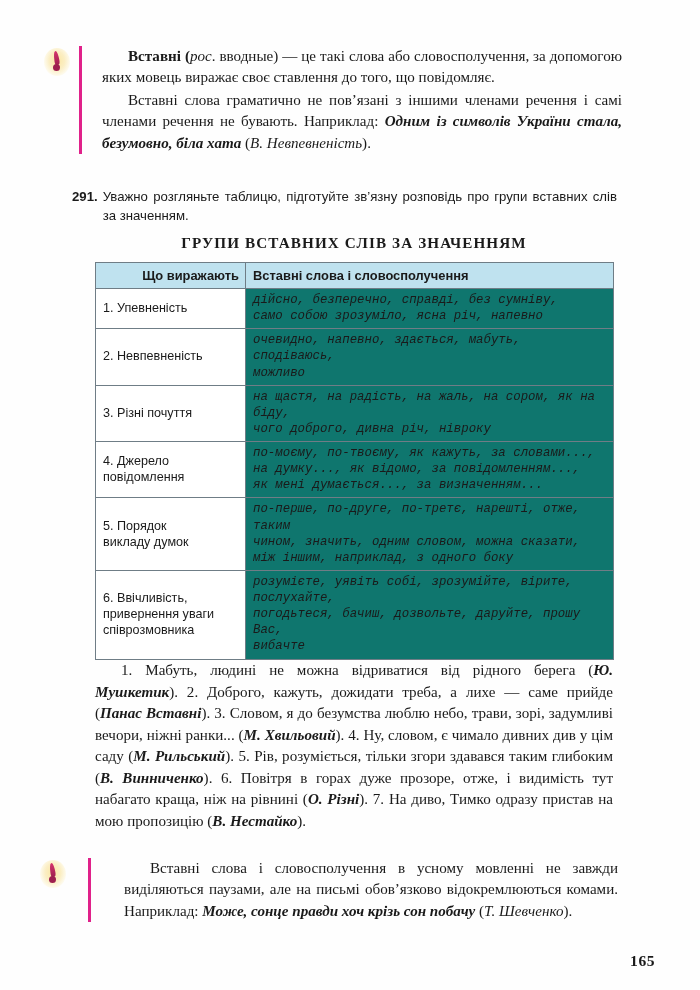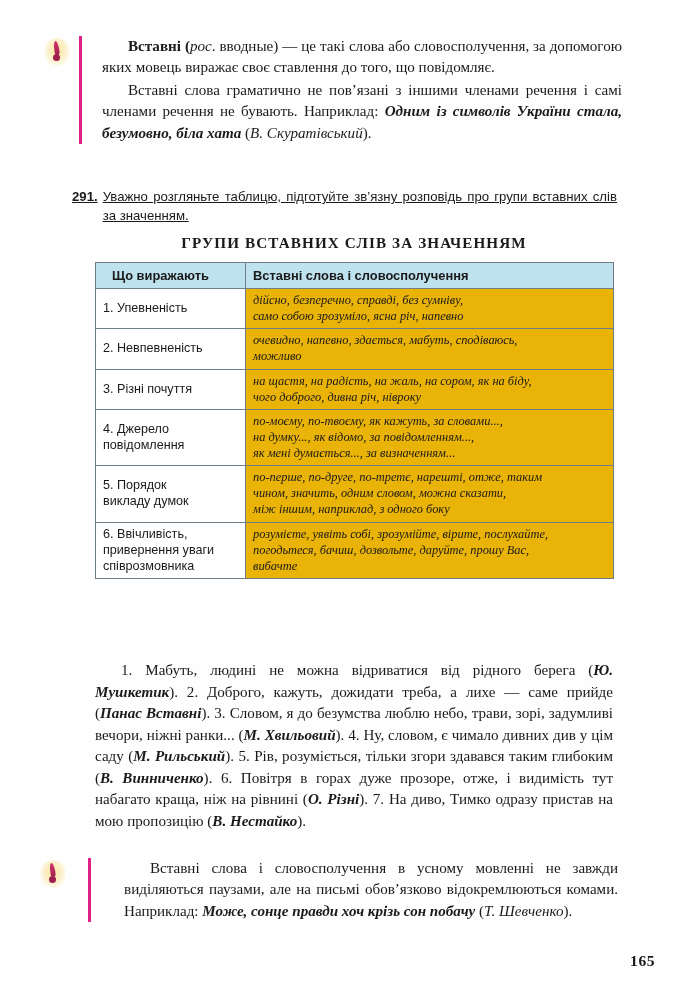--- a/index.html
+++ b/index.html
@@ -133,33 +133,33 @@
   }
   table.groups thead th {
     background: #bfe2ef;
     text-align: left;
     font-family: "Liberation Sans", sans-serif;
     font-weight: bold;
     font-size: 12.9px;
     padding-top: 5px;
     padding-bottom: 5px;
   }
-  table.groups thead th.col-a { text-align: left; padding-left: 16px; }
+  table.groups thead th.col-a { text-align: right; padding-left: 16px; }
   td.cat {
     font-family: "Liberation Sans", sans-serif;
     font-size: 12.6px;
     line-height: 1.28;
     background: #ffffff;
   }
   td.words {
-    font-family: Liberation Serif, serif;
+    font-family: Liberation Mono, monospace;
     font-style: italic;
     font-size: 12.4px;
     line-height: 1.3;
-    background: #eab308;
+    background: #0f766e;
     white-space: pre-line;
   }
 
   
   .sentences {
     position: absolute;
     left: 95px;
     width: 518px;
     font-family: "Liberation Serif", serif;
     font-size: 15.1px;
@@ -177,34 +177,34 @@
     font-size: 15.6px;
     font-weight: bold;
     letter-spacing: 0.5px;
   }
 </style>
 </head>
 <body>
 
 <div class="page">
 
-  <div class="rule-block" style="left:42px; top:36px; width:580px;">
+  <div class="rule-block" style="left:42px; top:46px; width:580px;">
     <div class="rule-marker">
       <div class="glow"></div>
       <div class="bang"></div>
       <div class="dot"></div>
     </div>
     <div class="rule-bar"></div>
     <div class="rule-text">
       <p><span class="b">Вставні (</span><span class="i">рос</span><span>. вводные) — це такі слова або словосполучення, за допомогою яких мовець виражає своє ставлення до того, що повідомляє.</span></p>
-      <p><span>Вставні слова граматично не пов’язані з іншими членами речення і самі членами речення не бувають. Наприклад: </span><span class="bi">Одним із символів України стала, безумовно, біла хата</span><span> (</span><span class="i">В. Скуратівський</span><span>).</span></p>
-    </div>
-  </div>
-
-  <div class="exercise" style="left:72px; top:188px; width:545px;text-decoration:underline;">
+      <p><span>Вставні слова граматично не пов’язані з іншими членами речення і самі членами речення не бувають. Наприклад: </span><span class="bi">Одним із символів України стала, безумовно, біла хата</span><span> (</span><span class="i">В. Невпевненість</span><span>).</span></p>
+    </div>
+  </div>
+
+  <div class="exercise" style="left:72px; top:188px; width:545px;">
     <div class="ex-num">291.</div>
     <div class="ex-lead">Уважно розгляньте таблицю, підготуйте зв’язну розповідь про групи вставних слів за значенням.</div>
   </div>
 
   <div class="tbl-title">ГРУПИ ВСТАВНИХ СЛІВ ЗА ЗНАЧЕННЯМ</div>
 
   <table class="groups">
     <colgroup>
       <col style="width:150px">
       <col style="width:368px">

